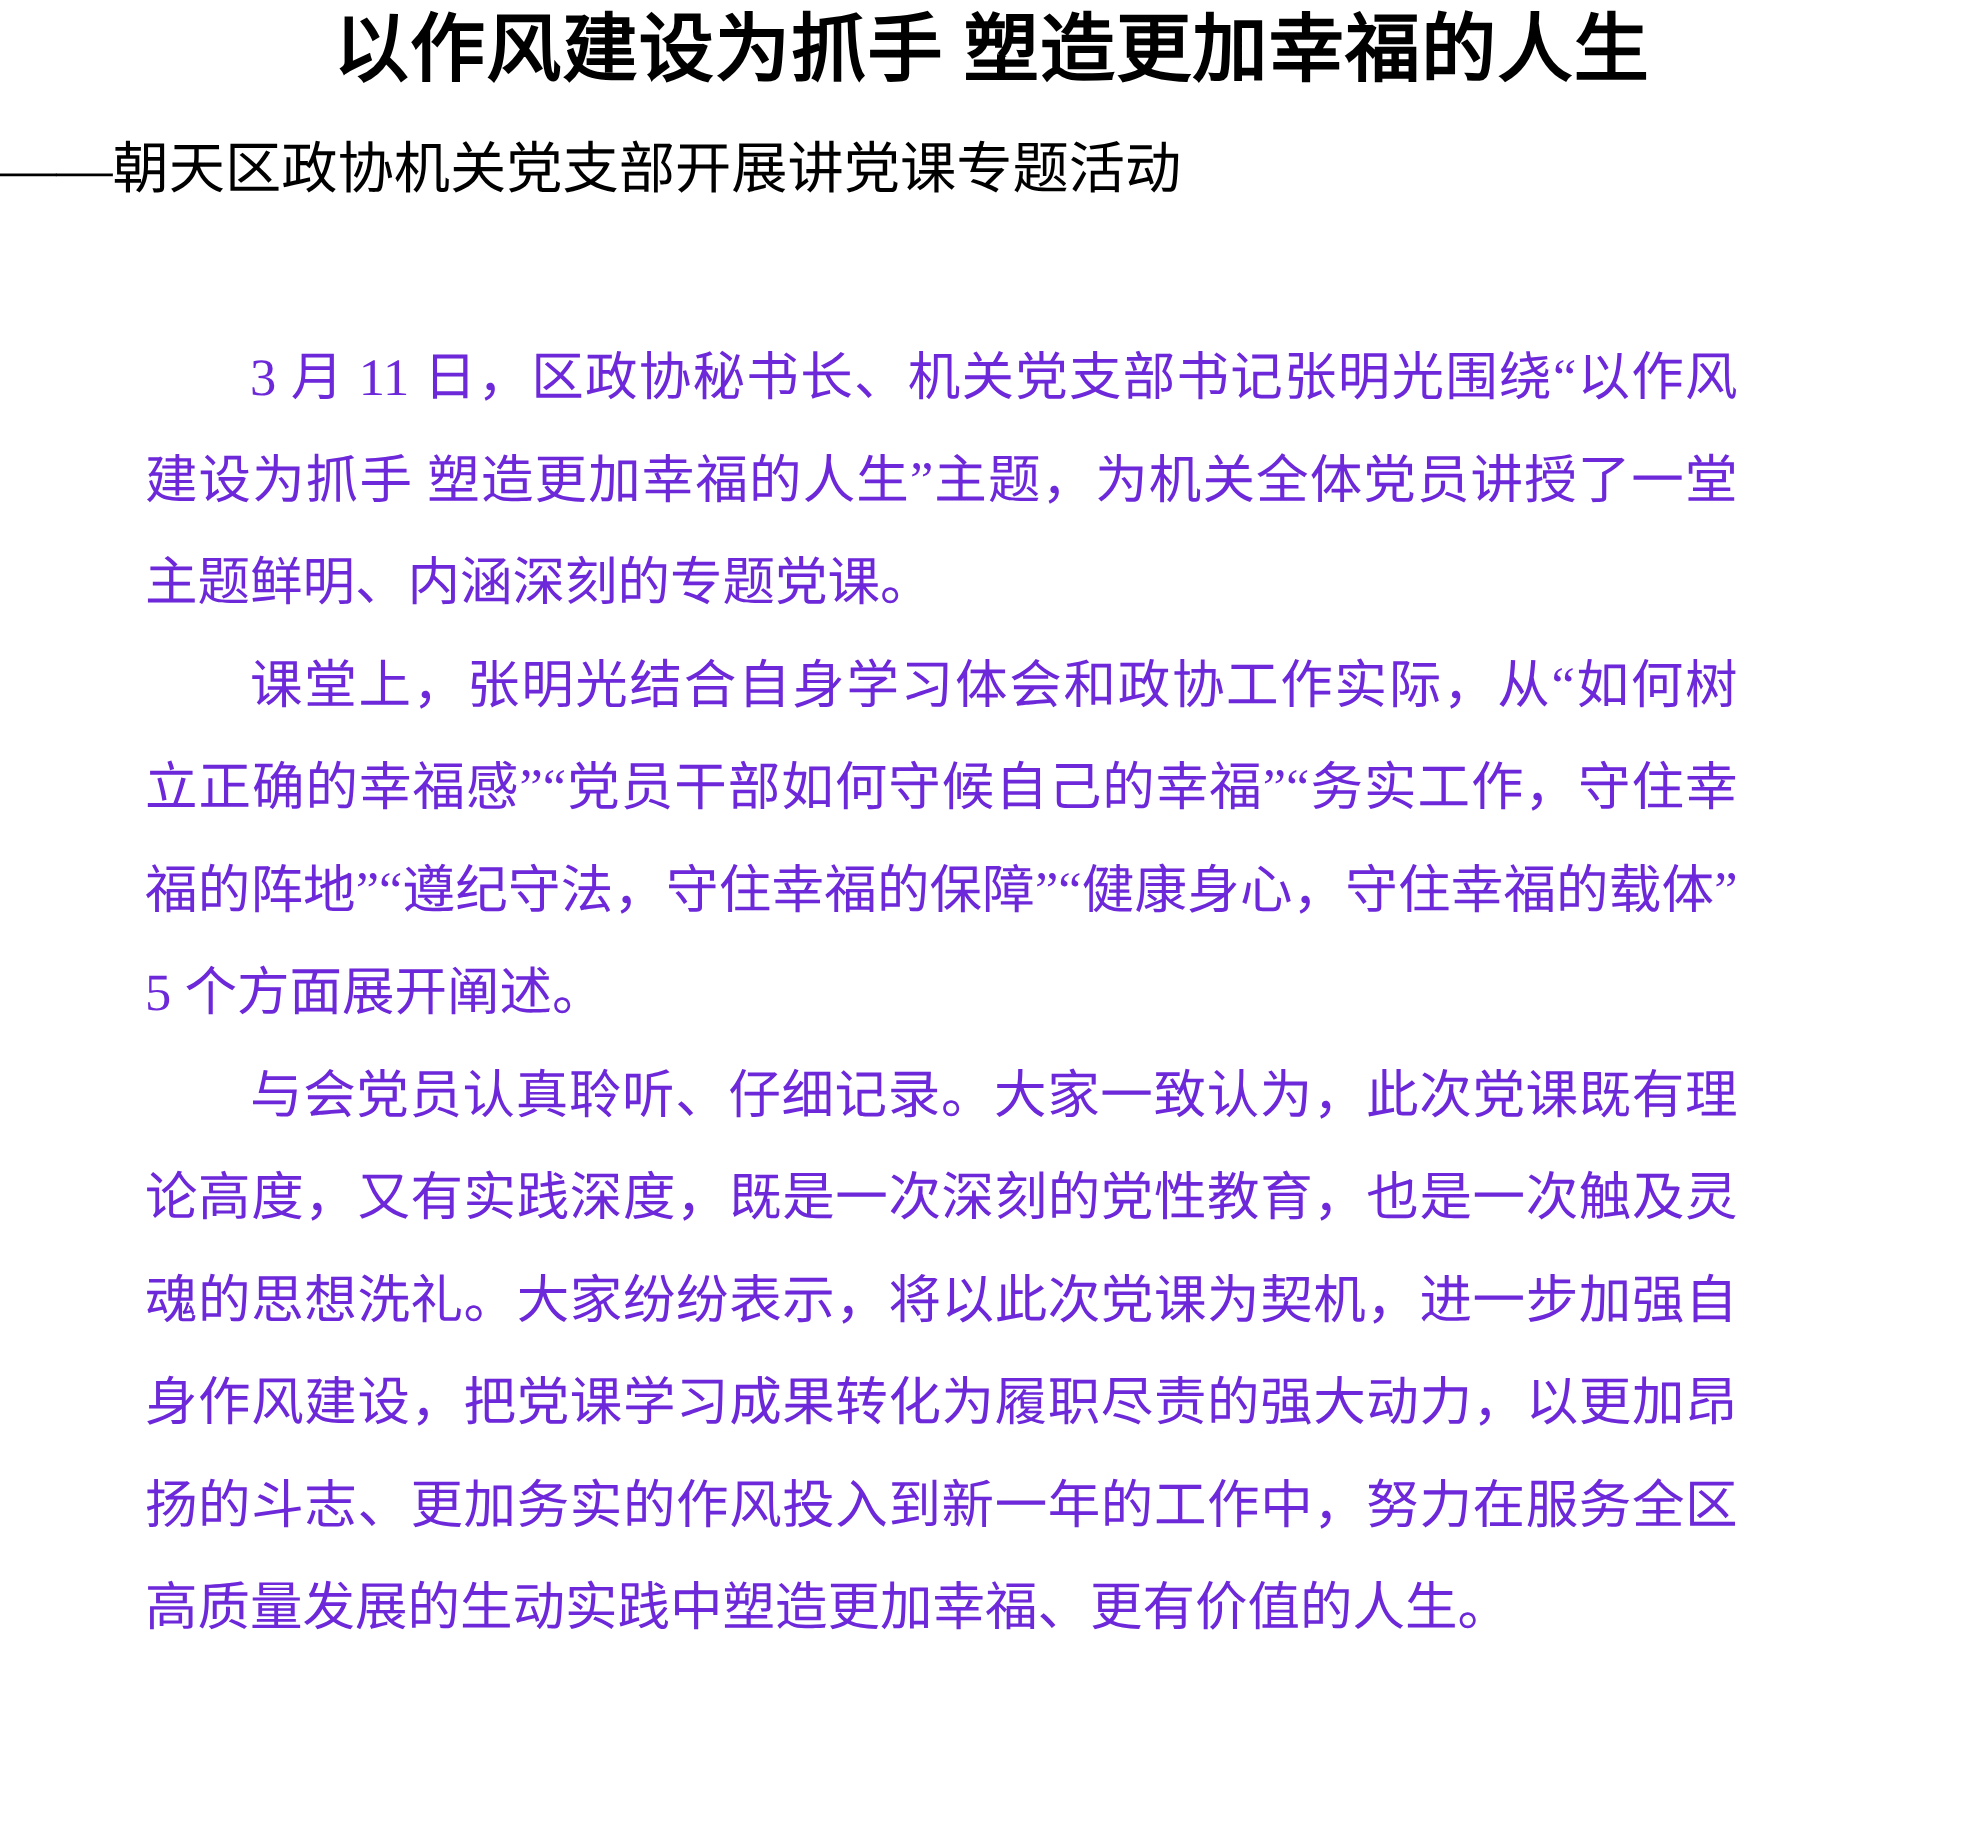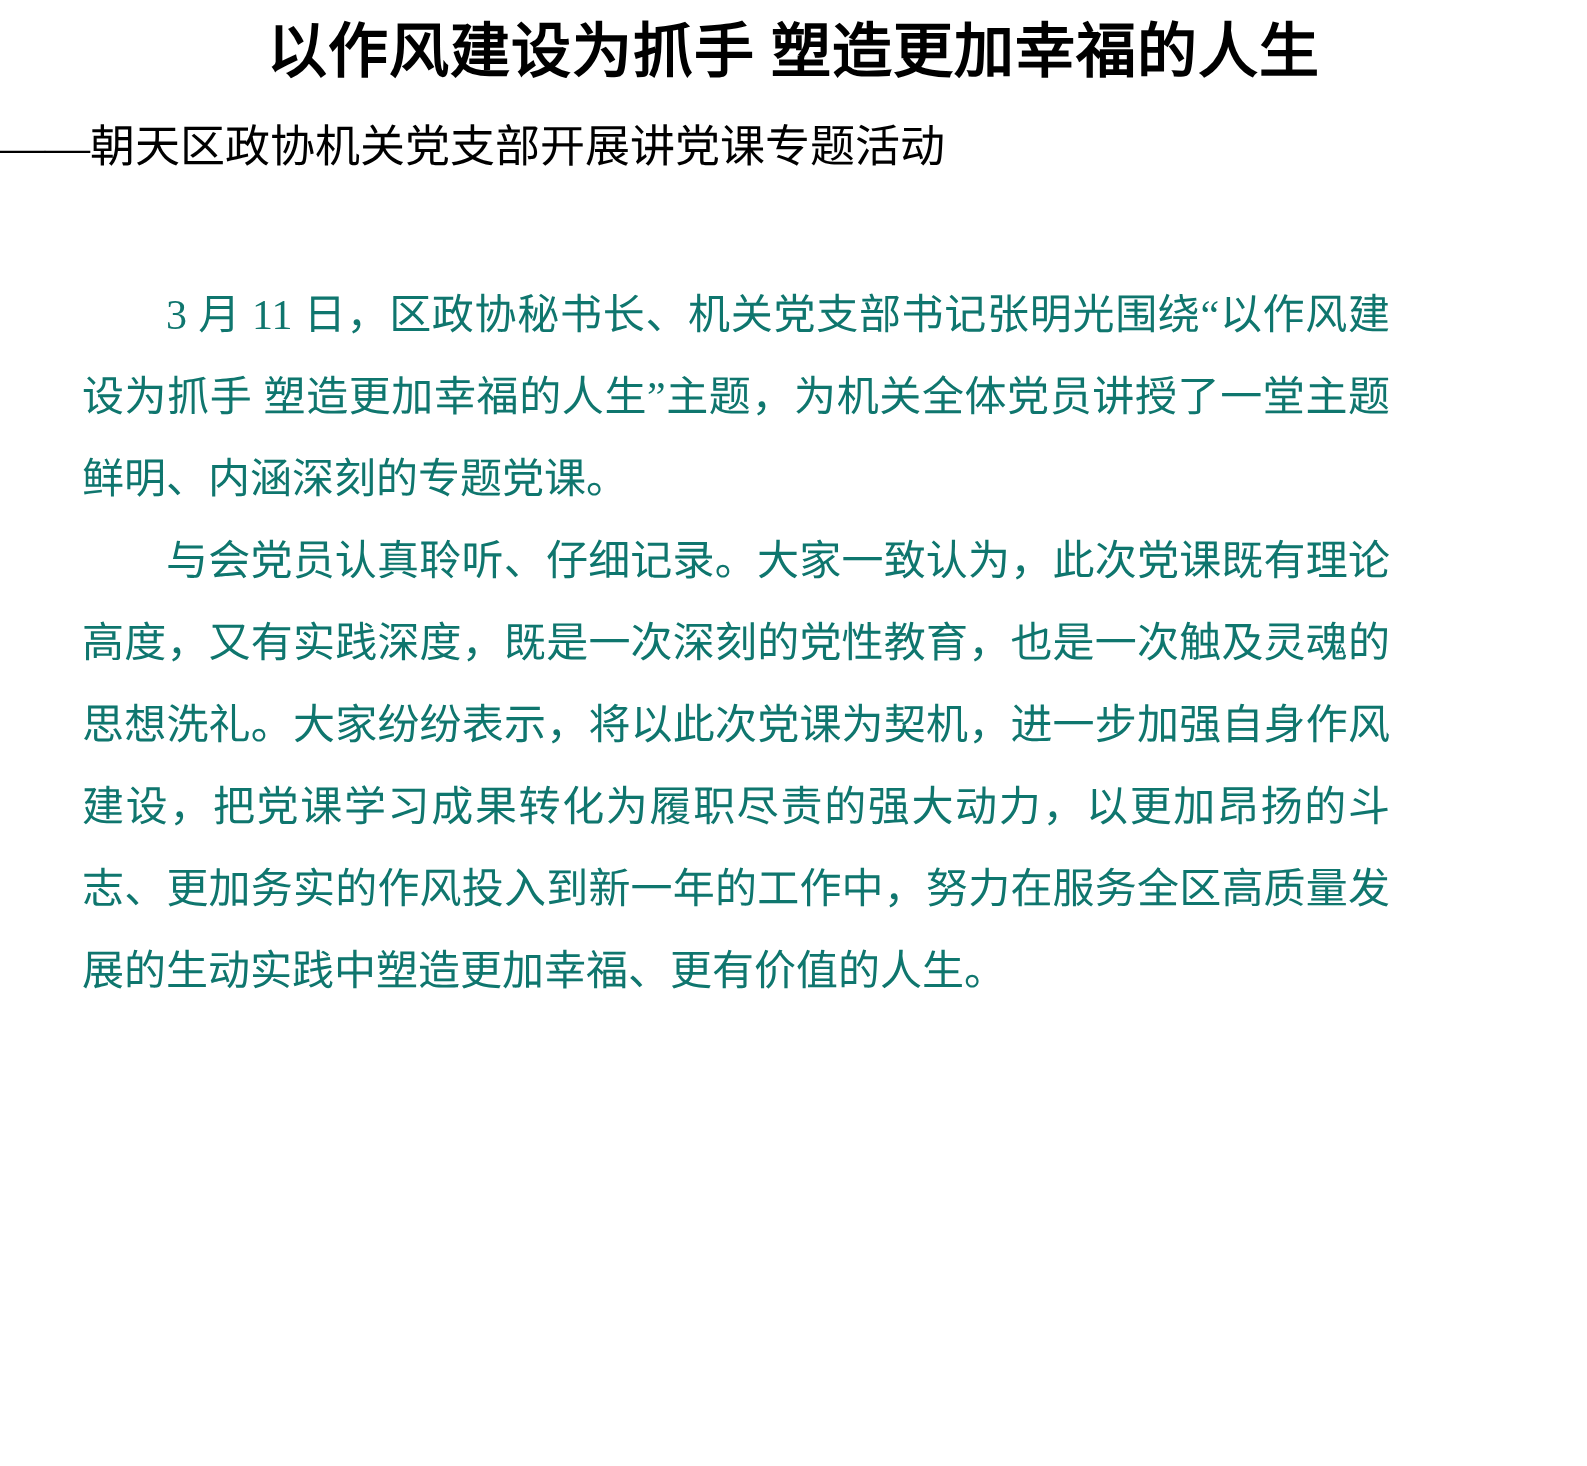--- a/index.html
+++ b/index.html
@@ -12,58 +12,58 @@
     position: relative;
     width: 1587px;
     height: 1466px;
     background: #ffffff;
     color: #000000;
     font-family: "Liberation Serif", "DejaVu Serif", serif;
     overflow: hidden;
   }
 
   .doc-title {
-    padding-top: 12px;
     text-align: center;
     font-size: 60px;
     line-height: 80px;
     font-weight: 700;
     letter-spacing: 1px;
     color: #000000;
   }
 
   .doc-subtitle {
     margin-top: 26px;
     font-size: 45px;
     line-height: 58px;
     font-weight: 400;
     color: #000000;
   }
 
   .doc-body {
-    margin: 98px 197px 0 82px;
+    margin: 98px 197px 0 116px;
     font-size: 42px;
     line-height: 82px;
     text-align: justify;
     text-justify: inter-ideograph;
-    color: #0f766e;
+    color: #6d28d9;
   }
 
   .doc-body p {
     text-indent: 2em;
     margin: 0;
   }
 </style>
 </head>
 <body>
 
 <div class="page">
 
   <h1 class="doc-title">以作风建设为抓手 塑造更加幸福的人生</h1>
 
   <h2 class="doc-subtitle">——朝天区政协机关党支部开展讲党课专题活动</h2>
 
   <div class="doc-body">
     <p>3 月 11 日，区政协秘书长、机关党支部书记张明光围绕“以作风建设为抓手 塑造更加幸福的人生”主题，为机关全体党员讲授了一堂主题鲜明、内涵深刻的专题党课。</p>
+    <p>课堂上，张明光结合自身学习体会和政协工作实际，从“如何树立正确的幸福感”“党员干部如何守候自己的幸福”“务实工作，守住幸福的阵地”“遵纪守法，守住幸福的保障”“健康身心，守住幸福的载体”5 个方面展开阐述。</p>
     <p>与会党员认真聆听、仔细记录。大家一致认为，此次党课既有理论高度，又有实践深度，既是一次深刻的党性教育，也是一次触及灵魂的思想洗礼。大家纷纷表示，将以此次党课为契机，进一步加强自身作风建设，把党课学习成果转化为履职尽责的强大动力，以更加昂扬的斗志、更加务实的作风投入到新一年的工作中，努力在服务全区高质量发展的生动实践中塑造更加幸福、更有价值的人生。</p>
   </div>
 
 </div>
 
 </body></html>

